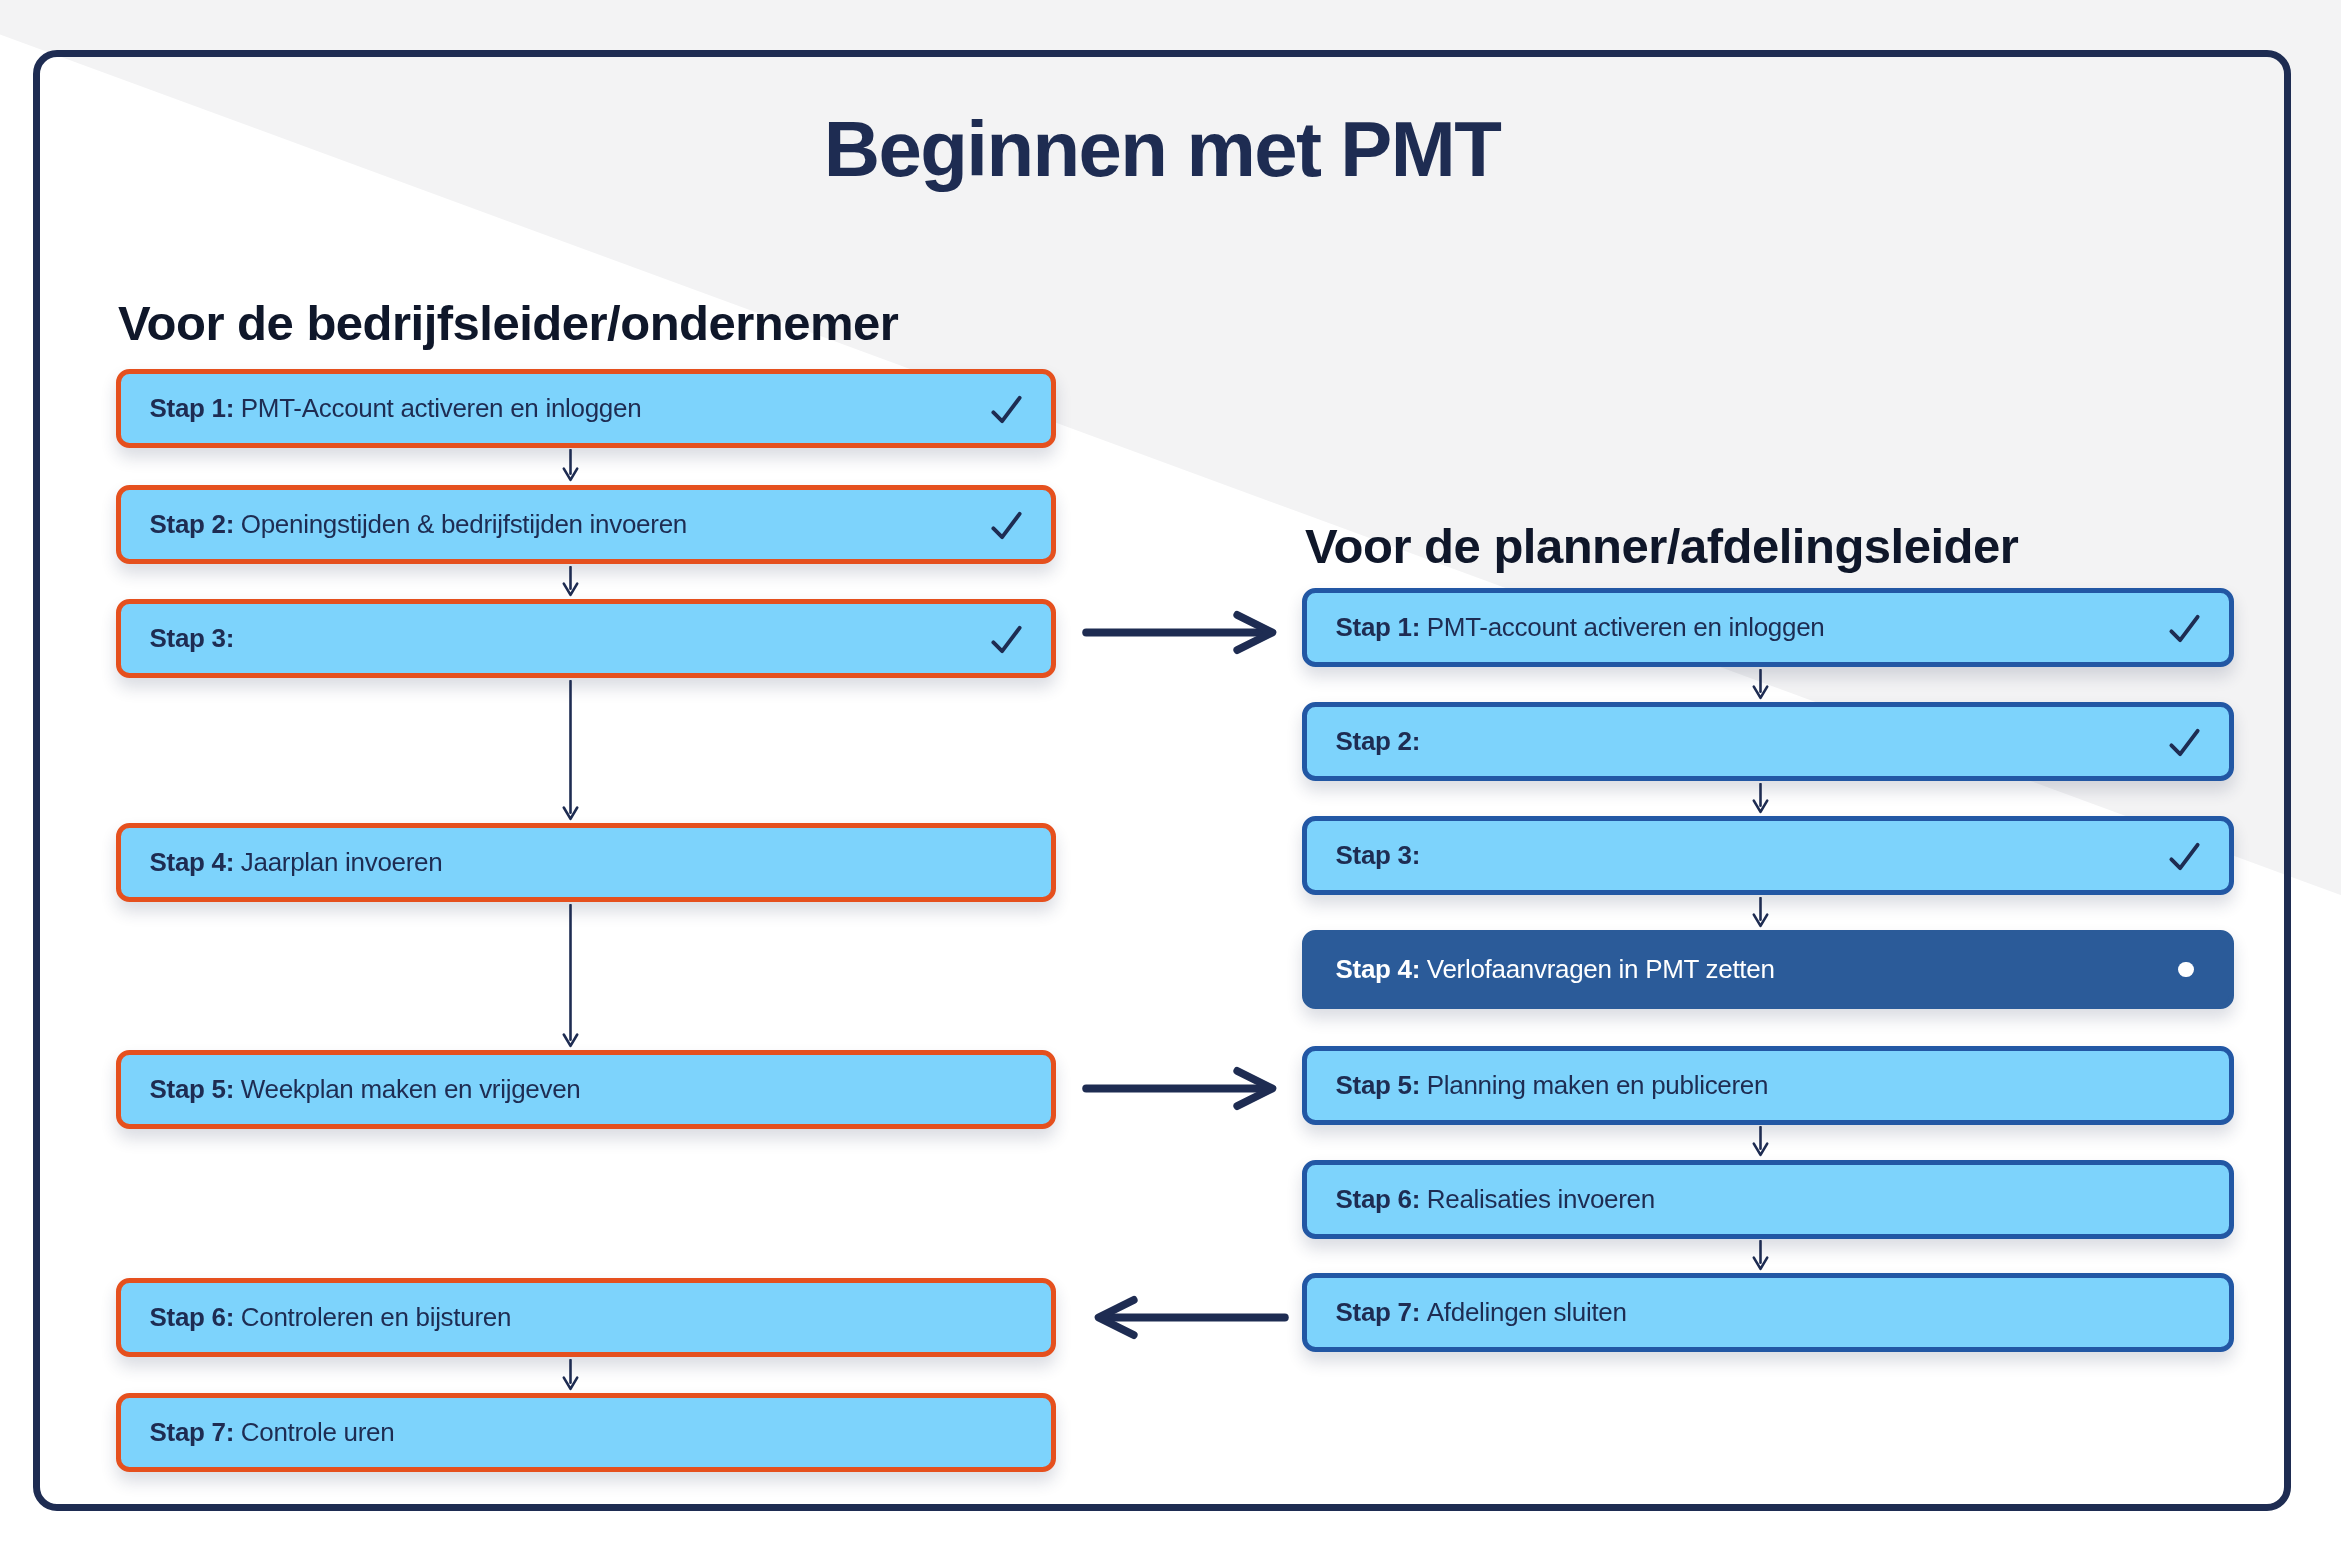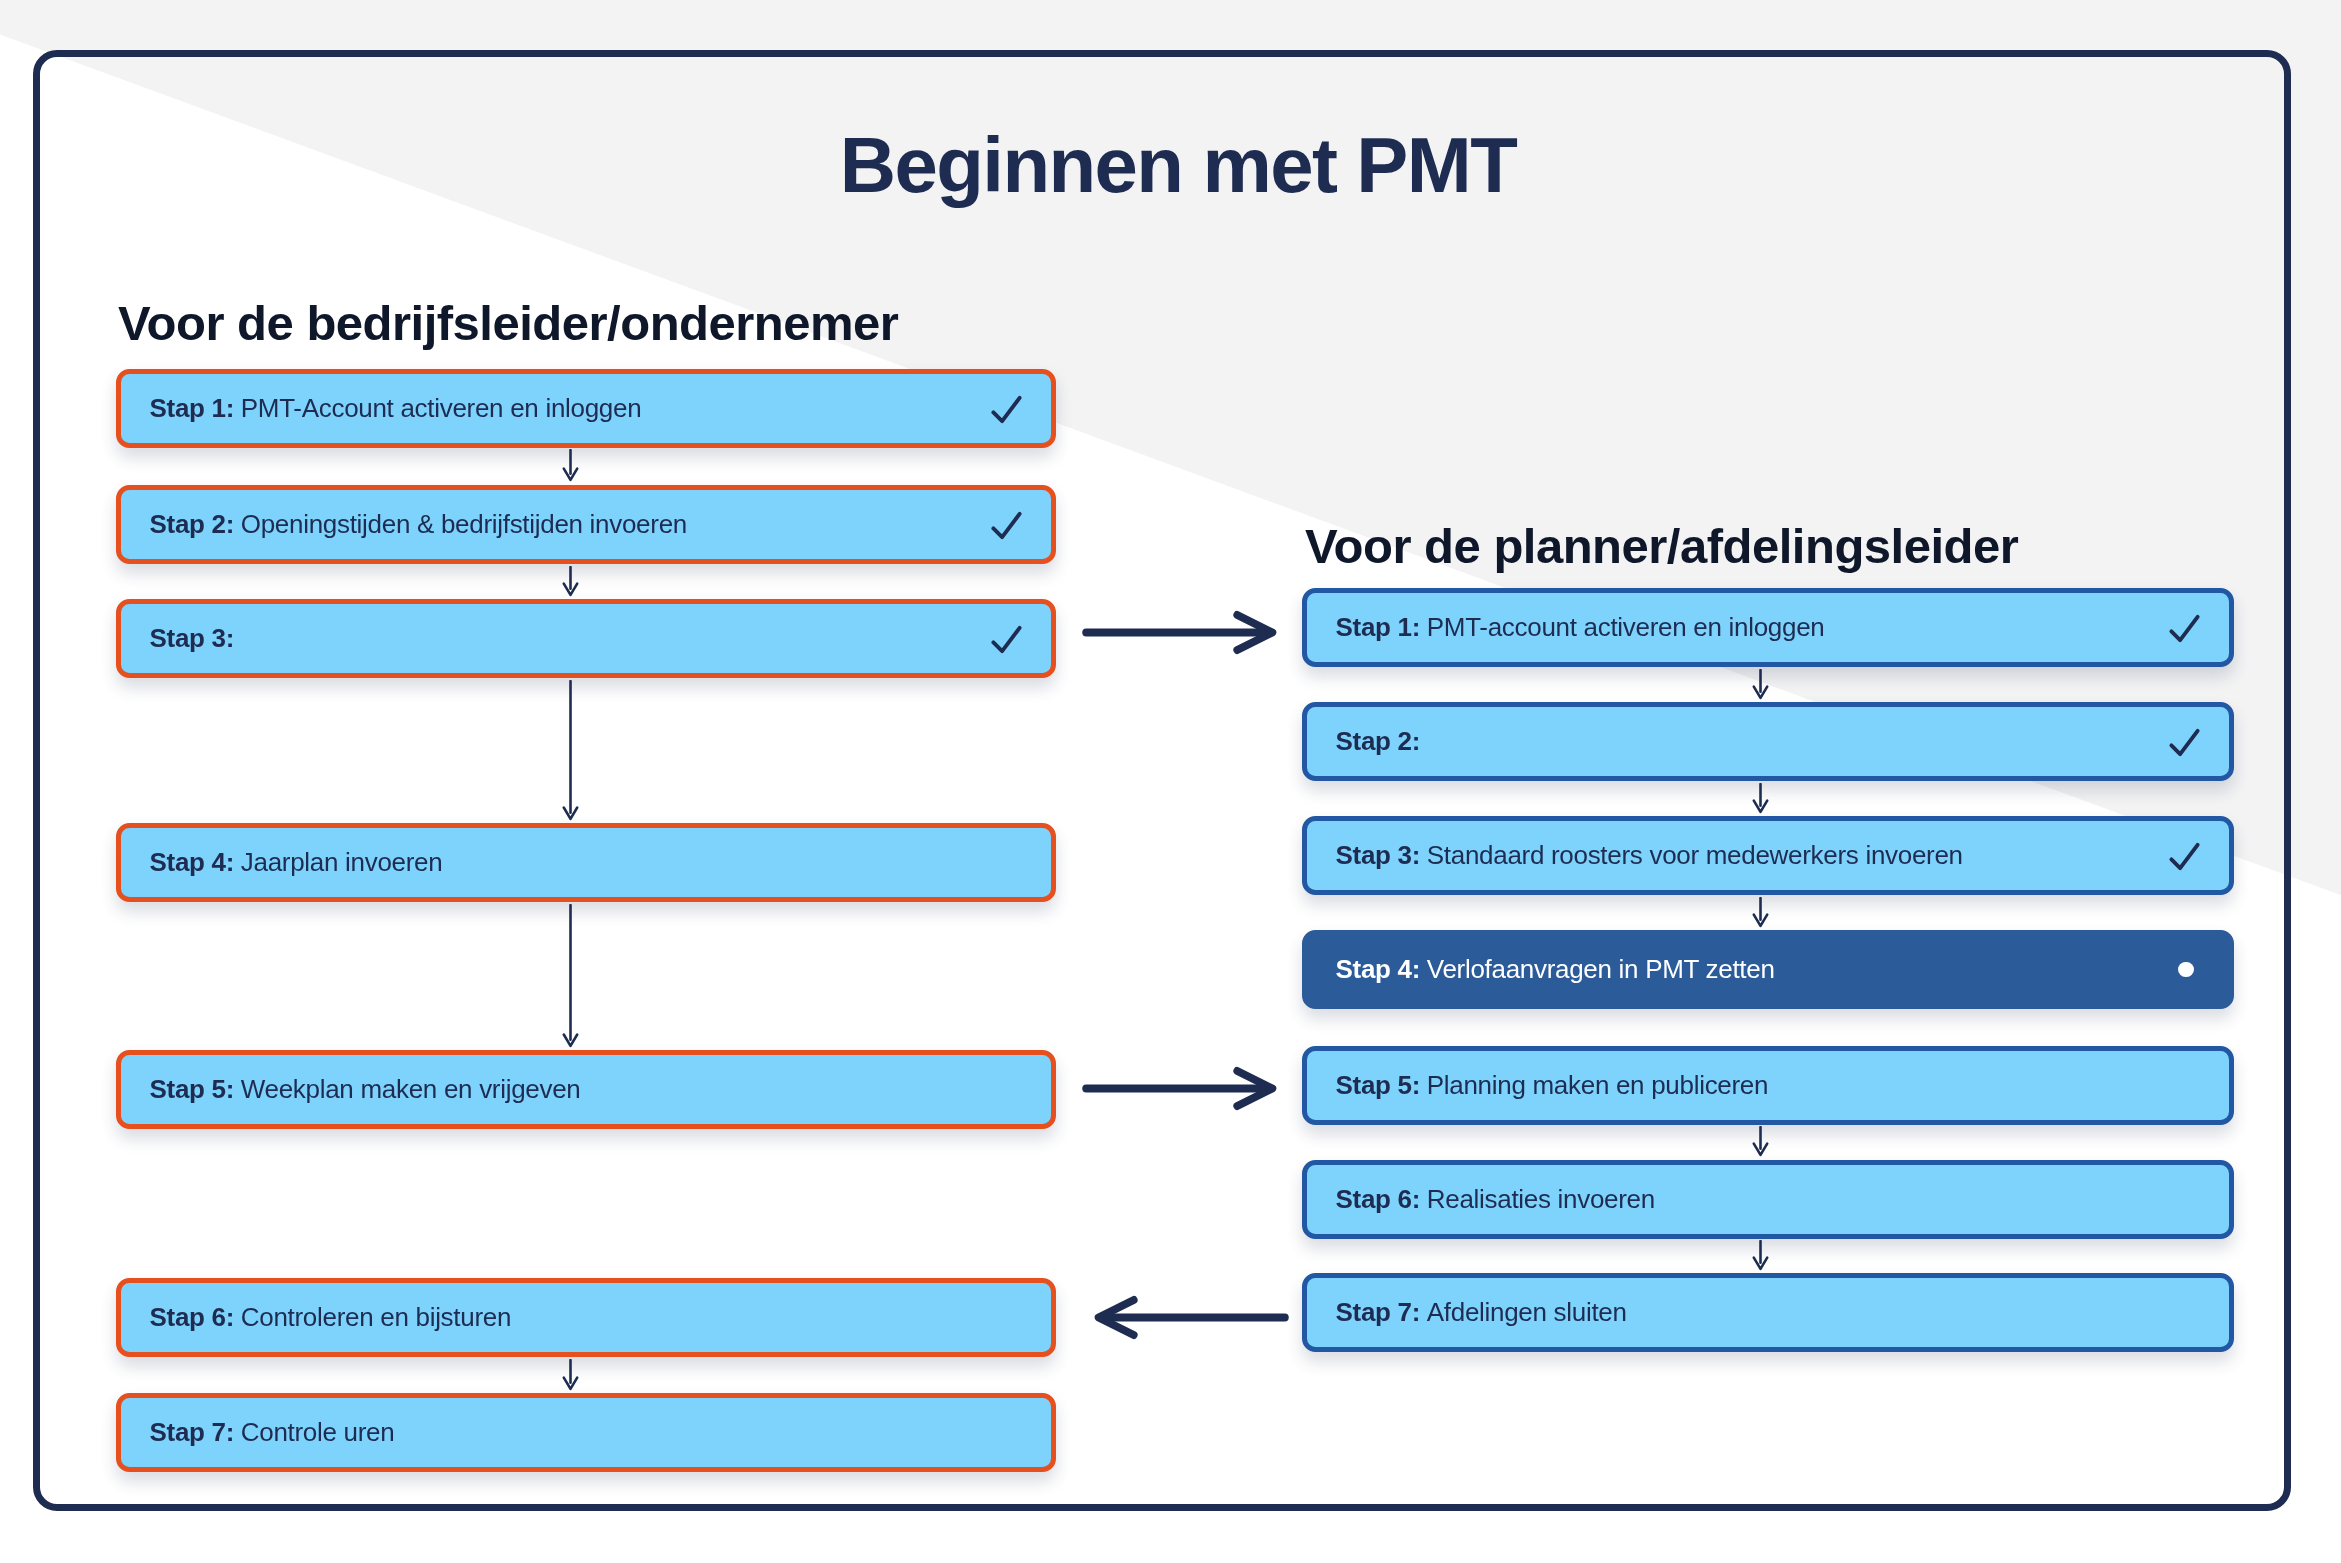--- a/index.html
+++ b/index.html
@@ -12,21 +12,21 @@
     position:absolute;left:0;top:0;width:2342px;height:1563px;
     background:#F3F3F4;
     clip-path:polygon(0 0, 100% 0, 100% 57.3%, 0 2.2%);
   }
   .card{
     position:absolute;left:33px;top:50px;width:2258px;height:1461px;
     border:7.2px solid #1E2C52;border-radius:24px;box-sizing:border-box;
     background:transparent;
   }
   .title{
-    position:absolute;left:33px;top:104px;width:2258px;margin:16px;
+    position:absolute;left:33px;top:104px;width:2258px;margin:0;
     text-align:center;font-size:78px;font-weight:700;letter-spacing:-1.6px;
     color:#1E2C52;
   }
   .col-heading{
     position:absolute;font-size:49px;font-weight:700;letter-spacing:-0.5px;
     color:#0f172a;white-space:nowrap;
   }
   .step{
     position:absolute;height:79px;box-sizing:border-box;
     background:#7dd3fc;border:5.2px solid;border-radius:13.5px;
@@ -113,21 +113,20 @@
 </div>
 <div class="step col-right-step done" style="top:702px">
   <span class="prefix">Stap 2:</span>
   <svg class="check-icon" viewBox="0 0 74 70">
       <polyline points="10,42 28,60 64,12"></polyline>
     </svg>
 
 </div>
 <div class="step col-right-step done" style="top:816px">
   <span class="prefix">Stap 3:</span>
-  <span class="label">Standaard roosters voor medewerkers invoeren</span>
   <svg class="check-icon" viewBox="0 0 74 70">
       <polyline points="10,42 28,60 64,12"></polyline>
     </svg>
 
 </div>
 <div class="step col-right-step current" style="top:930px">
   <span class="prefix">Stap 4:</span>
   <span class="label">Verlofaanvragen in PMT zetten</span>
 
   <span class="dot-icon"></span>

